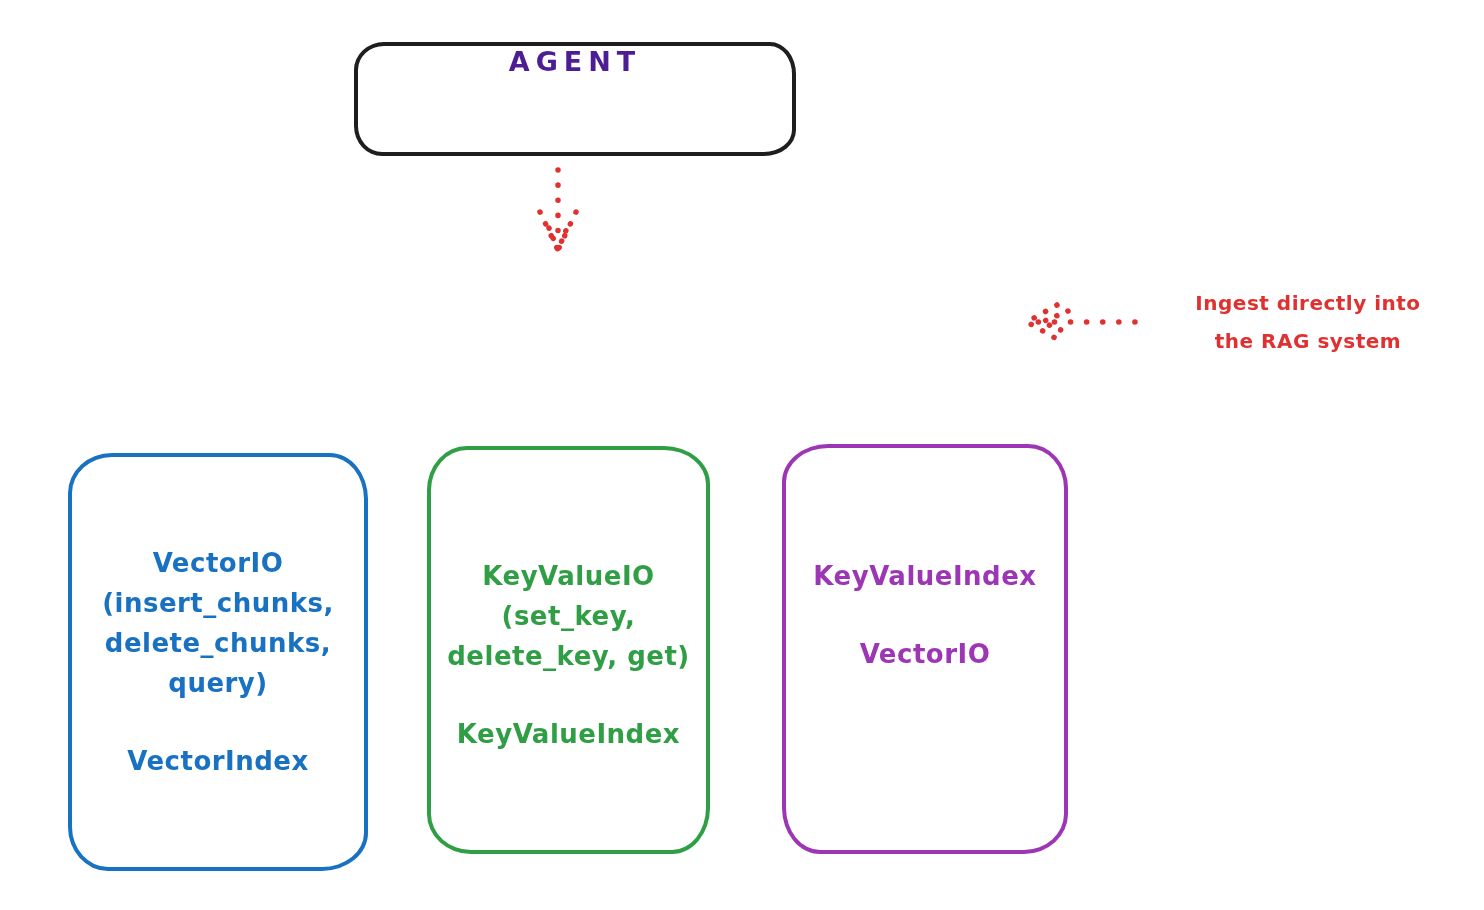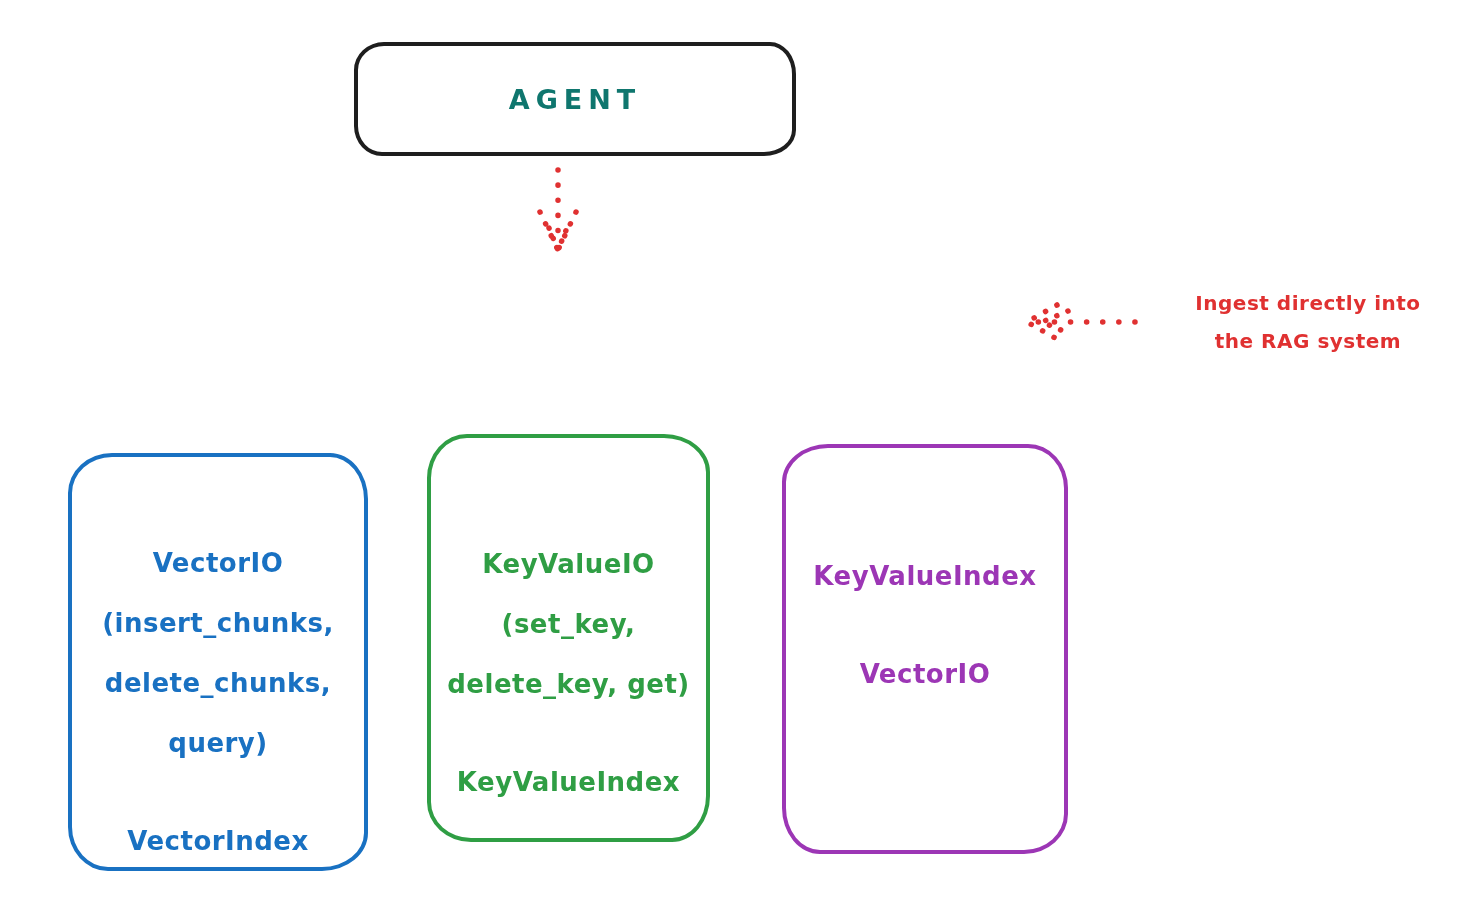--- a/index.html
+++ b/index.html
@@ -20,22 +20,22 @@
     box-sizing: border-box;
     background: #ffffff;
     display: flex;
     flex-direction: column;
     align-items: center;
     text-align: center;
   }
   
   .node.black {
     border: 4px solid #1e1e1e;
-    color: #0f766e;
-    justify-content: center;
+    color: #4c1d95;
+    justify-content: flex-start;
   }
   .node.agent {
     left: 354px; top: 42px;
     width: 442px; height: 114px;
     border-radius: 30px 26px 32px 28px / 28px 32px 26px 30px;
   }
   .node.agent .label {
     font-size: 27px;
     font-weight: 700;
     letter-spacing: 6px;
@@ -51,32 +51,31 @@
     letter-spacing: 1px;
   }
   
   .node.store {
     border-width: 4px;
     border-style: solid;
     font-weight: 600;
     font-size: 26px;
     line-height: 40px;
     letter-spacing: 0.5px;
-    gap: 20px;
   }
   .node.vector {
     left: 68px; top: 453px;
     width: 300px; height: 418px;
     border-color: #1971c2;
     color: #1971c2;
     border-radius: 44px 38px 46px 40px / 40px 46px 38px 44px;
     padding-top: 86px;
   }
   .node.keyvalue {
-    left: 427px; top: 434px;
+    left: 427px; top: 446px;
     width: 283px; height: 408px;
     border-color: #2f9e44;
     color: #2f9e44;
     border-radius: 40px 46px 38px 44px / 44px 38px 46px 40px;
     padding-top: 106px;
   }
   .node.relational {
     left: 782px; top: 444px;
     width: 286px; height: 410px;
     border-color: #9c36b5;

